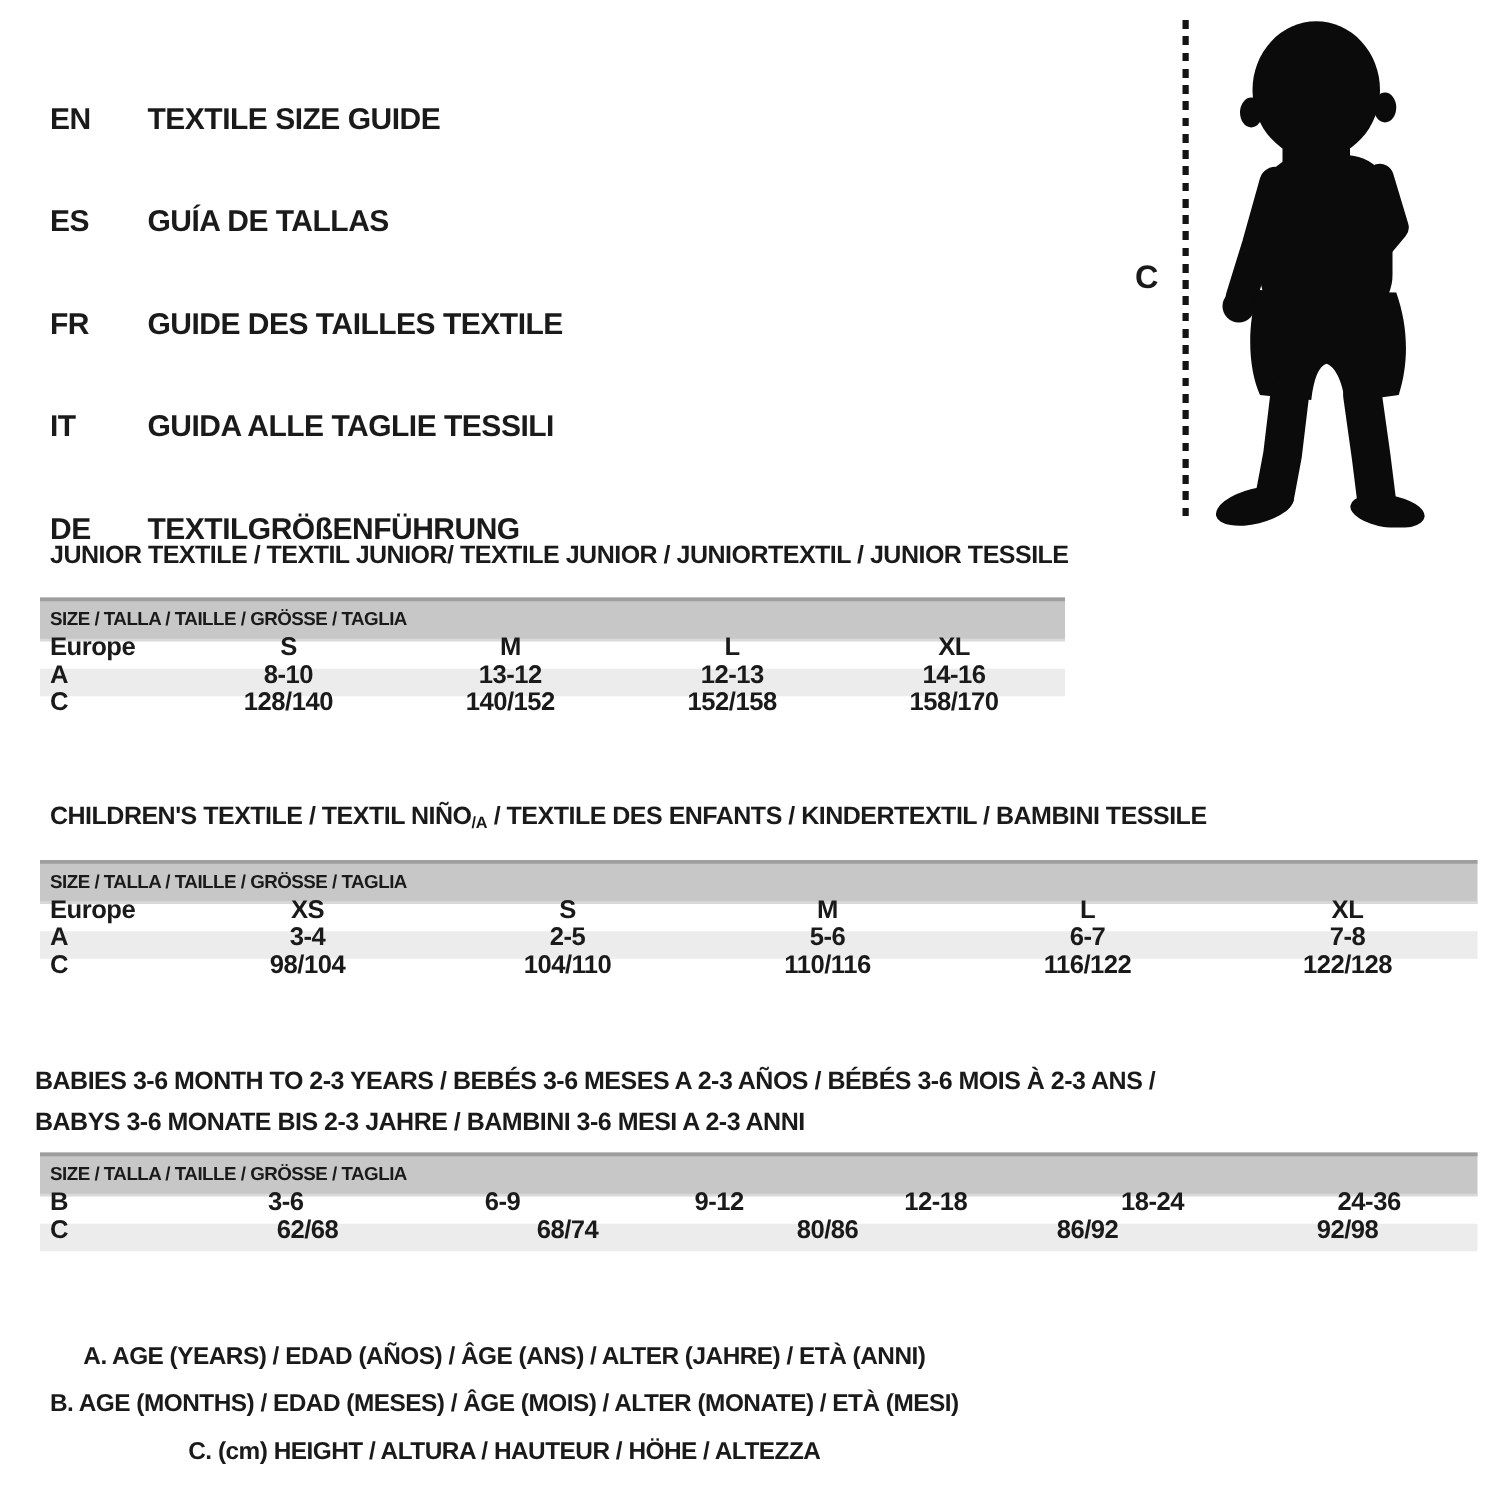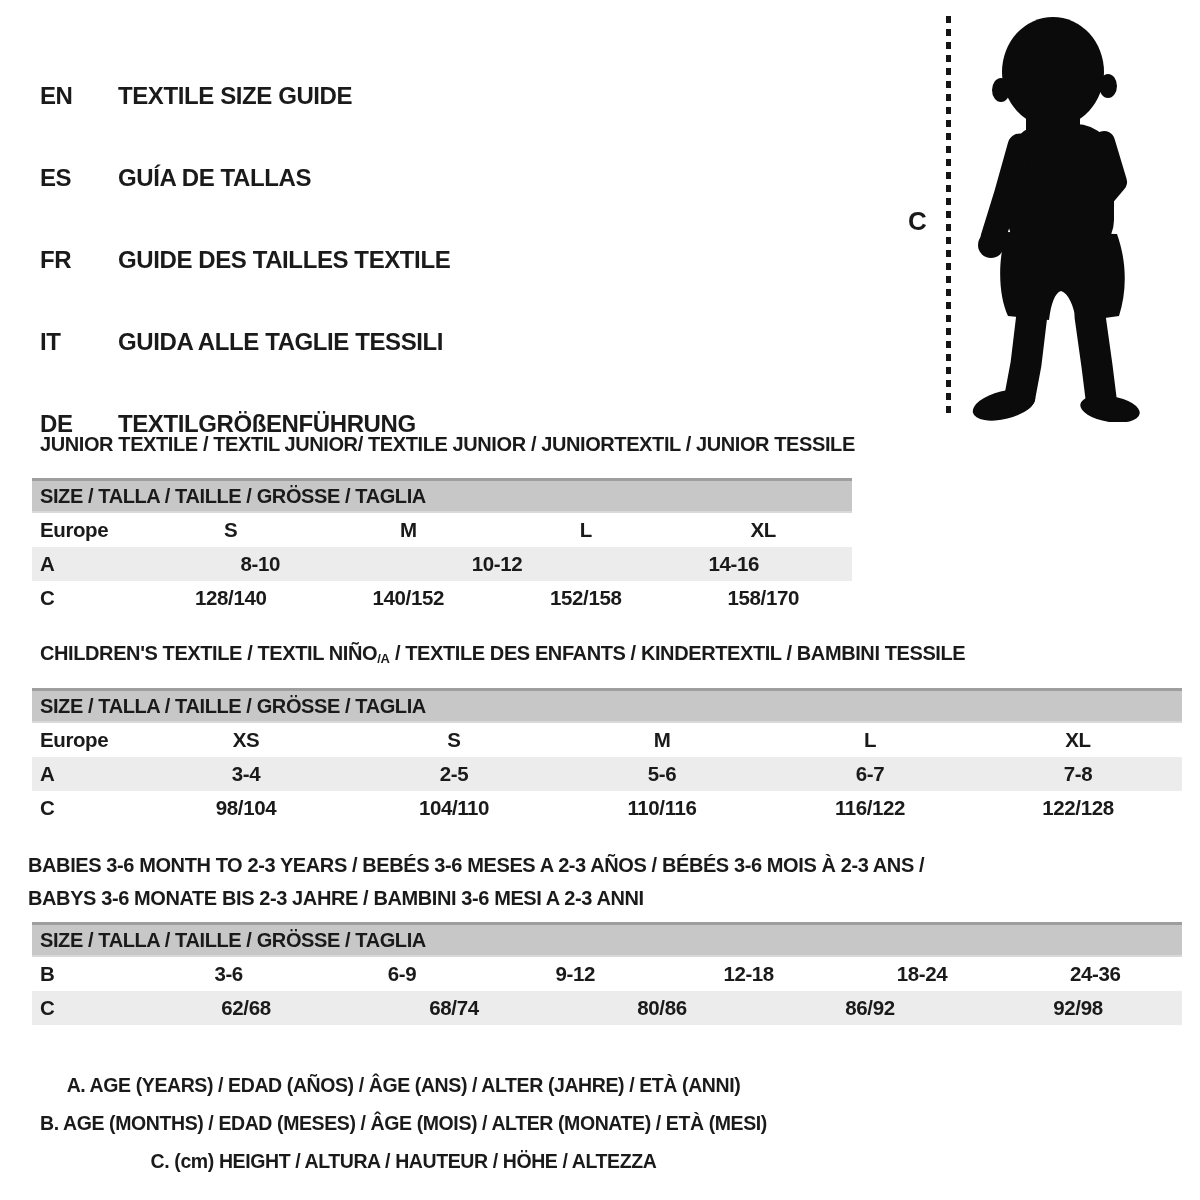--- a/index.html
+++ b/index.html
@@ -32,23 +32,23 @@
   .subscript{font-size:13px;position:relative;top:3px;letter-spacing:-0.2px;}
 
   
   .size-table{left:32px;}
   #table-junior{top:478px;width:820px;}
   #table-children{top:688px;width:1150px;}
   #table-babies{top:922px;width:1150px;}
   .thead{
     height:30px;line-height:30px;background:#c7c7c7;
     border-top:3px solid #9e9e9e;border-bottom:2px solid #d9d9d9;
-    padding-left:8px;font-size:20px;
+    padding-left:8px;font-size:15px;
   }
-  .trow{display:flex;height:34px;line-height:34px;font-size:20.5px;align-items:flex-end;}
+  .trow{display:flex;height:22px;line-height:34px;font-size:20.5px;align-items:flex-end;}
   .trow.shaded{background:#ececec;}
   .tlabel{flex:0 0 110px;width:110px;padding-left:8px;box-sizing:border-box;text-align:left;}
   .tcell{flex:1;text-align:center;}
 
   
   .legend{left:40px;top:1066px;font-size:19.5px;line-height:38px;white-space:nowrap;text-align:center;}
 </style>
 </head>
 <body>
 
@@ -99,21 +99,22 @@
   <div class="trow">
     <span class="tlabel">Europe</span>
     <span class="tcell">S</span>
     <span class="tcell">M</span>
     <span class="tcell">L</span>
     <span class="tcell">XL</span>
   </div>
   <div class="trow shaded">
     <span class="tlabel">A</span>
     <span class="tcell">8-10</span>
-    <span class="tcell">10-12</span>
+    <span class="tcell">13-12</span>
+    <span class="tcell">12-13</span>
     <span class="tcell">14-16</span>
   </div>
   <div class="trow">
     <span class="tlabel">C</span>
     <span class="tcell">128/140</span>
     <span class="tcell">140/152</span>
     <span class="tcell">152/158</span>
     <span class="tcell">158/170</span>
   </div>
 </div>

